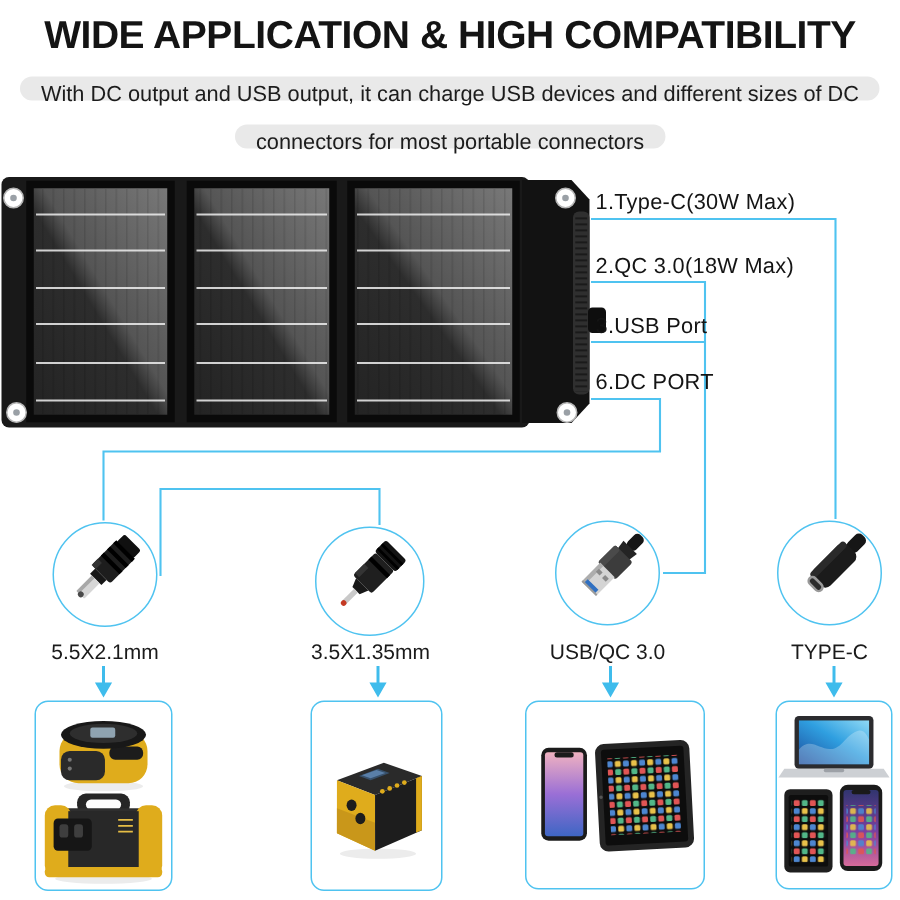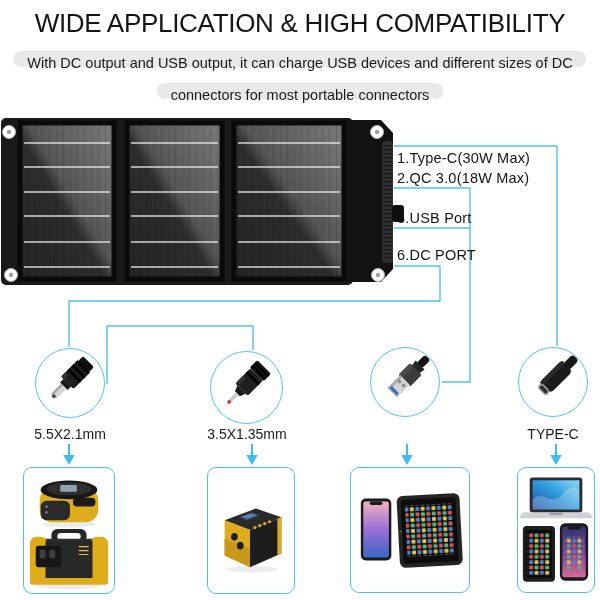--- a/index.html
+++ b/index.html
@@ -1,29 +1,29 @@
 <!DOCTYPE html>
 <html><head>
 <meta charset="utf-8">
 <style>
   html,body{margin:0;padding:0;background:#fff;}
   .canvas{position:relative;width:600px;height:600px;background:#fff;overflow:hidden;
           font-family:"Liberation Sans",sans-serif;}
   .title{position:absolute;top:8px;left:0;width:600px;margin:0;text-align:center;
-         font-size:26px;font-weight:normal;letter-spacing:-0.3px;color:#141414;}
+         font-size:26px;font-weight:bold;letter-spacing:-0.3px;color:#141414;}
   .pill{position:absolute;left:50%;transform:translateX(-50%);background:#e9e9e9;
         border-radius:13px;height:16px;line-height:25px;padding:0 14px;
         font-size:14.5px;color:#1c1c1c;white-space:nowrap;}
   .pill1{top:51px;}
   .pill2{top:83px;}
   .abs{position:absolute;}
   .panel-svg{left:0;top:113px;width:405px;height:178px;}
   .overlay{left:0;top:0;width:600px;height:600px;pointer-events:none;}
   .port-label{position:absolute;left:397px;font-size:14.5px;color:#141414;letter-spacing:0.2px;}
-  .pl1{top:127px;margin-top:23px;} .pl2{top:170px;} .pl3{top:210px;} .pl4{top:247px;}
+  .pl1{top:127px;} .pl2{top:170px;} .pl3{top:210px;} .pl4{top:247px;}
   .circle{position:absolute;border:1.6px solid #4fc3f0;border-radius:50%;
           background:#fff;box-sizing:border-box;}
   .c1{left:35px;top:348px;width:70px;height:70px;}
   .c2{left:210px;top:351px;width:73px;height:73px;}
   .c3{left:370px;top:347px;width:70px;height:70px;}
   .c4{left:518px;top:347px;width:70px;height:70px;}
   .circle svg{width:100%;height:100%;display:block;}
   .conn-label{position:absolute;width:130px;text-align:center;font-size:14px;color:#1a1a1a;top:426px;}
   .cl1{left:5px;} .cl2{left:182px;} .cl3{left:340px;} .cl4{left:488px;}
   .devbox{position:absolute;border:1.6px solid #4fc3f0;border-radius:9px;background:#fff;
@@ -206,20 +206,21 @@
         <rect x="-8" y="-21" width="16" height="33" rx="5" fill="#1b1b1b"></rect>
         <rect x="-8" y="-21" width="5" height="33" rx="2.5" fill="#2a2a2a"></rect>
         <rect x="-6.5" y="10" width="13" height="7" rx="3.5" fill="#999"></rect>
         <rect x="-4.8" y="11.8" width="9.6" height="3.6" rx="1.8" fill="#2c2c2c"></rect>
       </g>
     </svg>
   </div>
 
   <div class="conn-label cl1">5.5X2.1mm</div>
   <div class="conn-label cl2">3.5X1.35mm</div>
+  <div class="conn-label cl3">USB/QC 3.0</div>
   <div class="conn-label cl4">TYPE-C</div>
 
   <div class="devbox b1">
     <svg viewBox="0 0 92 127">
       <ellipse cx="46" cy="57" rx="27" ry="3.5" fill="#ececec"></ellipse>
       <rect x="16" y="20" width="60" height="35" rx="13" fill="#dfac1c"></rect>
       <rect x="17" y="33" width="30" height="20" rx="6" fill="#2a2a2a"></rect>
       <circle cx="23" cy="39" r="1.4" fill="#777"></circle>
         <circle cx="23" cy="45" r="1.4" fill="#777"></circle>
       <rect x="50" y="30" width="23" height="9" rx="4" fill="#1c1c1c"></rect>

